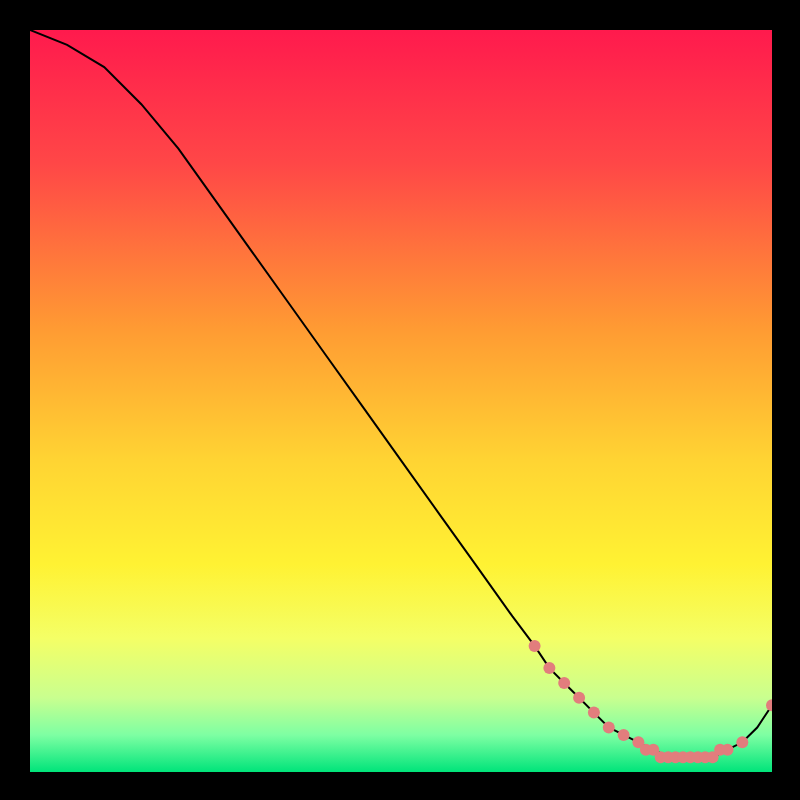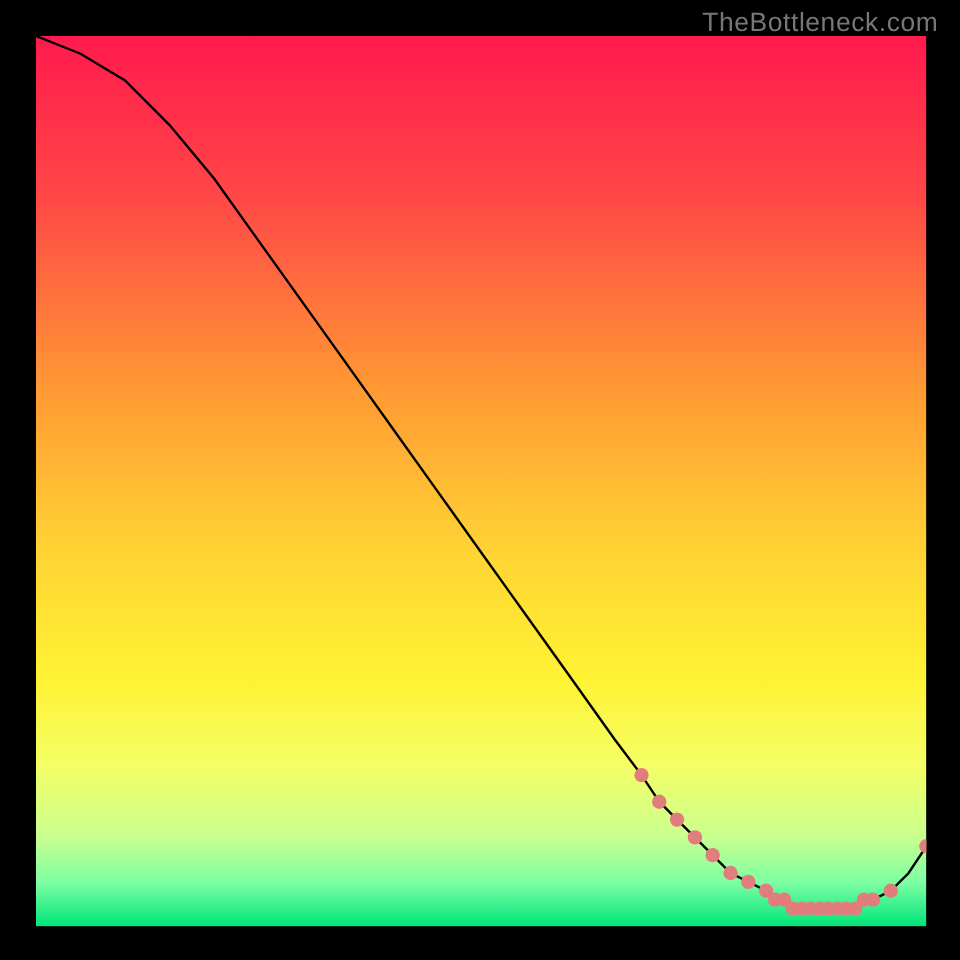--- a/index.html
+++ b/index.html
@@ -32,21 +32,20 @@
     top: 30px;
     width: 742px;
     height: 742px;
   }
   svg { display: block; }
 </style>
 </head>
 <body>
 <div class="frame">
 
-  <div class="watermark">TheBottleneck.com</div>
 
   <svg class="plot" width="742" height="742" viewBox="0 0 742 742">
     <defs>
 
       <linearGradient id="bg" x1="0" y1="0" x2="0" y2="1">
         <stop offset="0%" stop-color="#ff1a4d"></stop>
         <stop offset="18%" stop-color="#ff4747"></stop>
         <stop offset="40%" stop-color="#ff9a33"></stop>
         <stop offset="58%" stop-color="#ffd433"></stop>
         <stop offset="72%" stop-color="#fff233"></stop>

